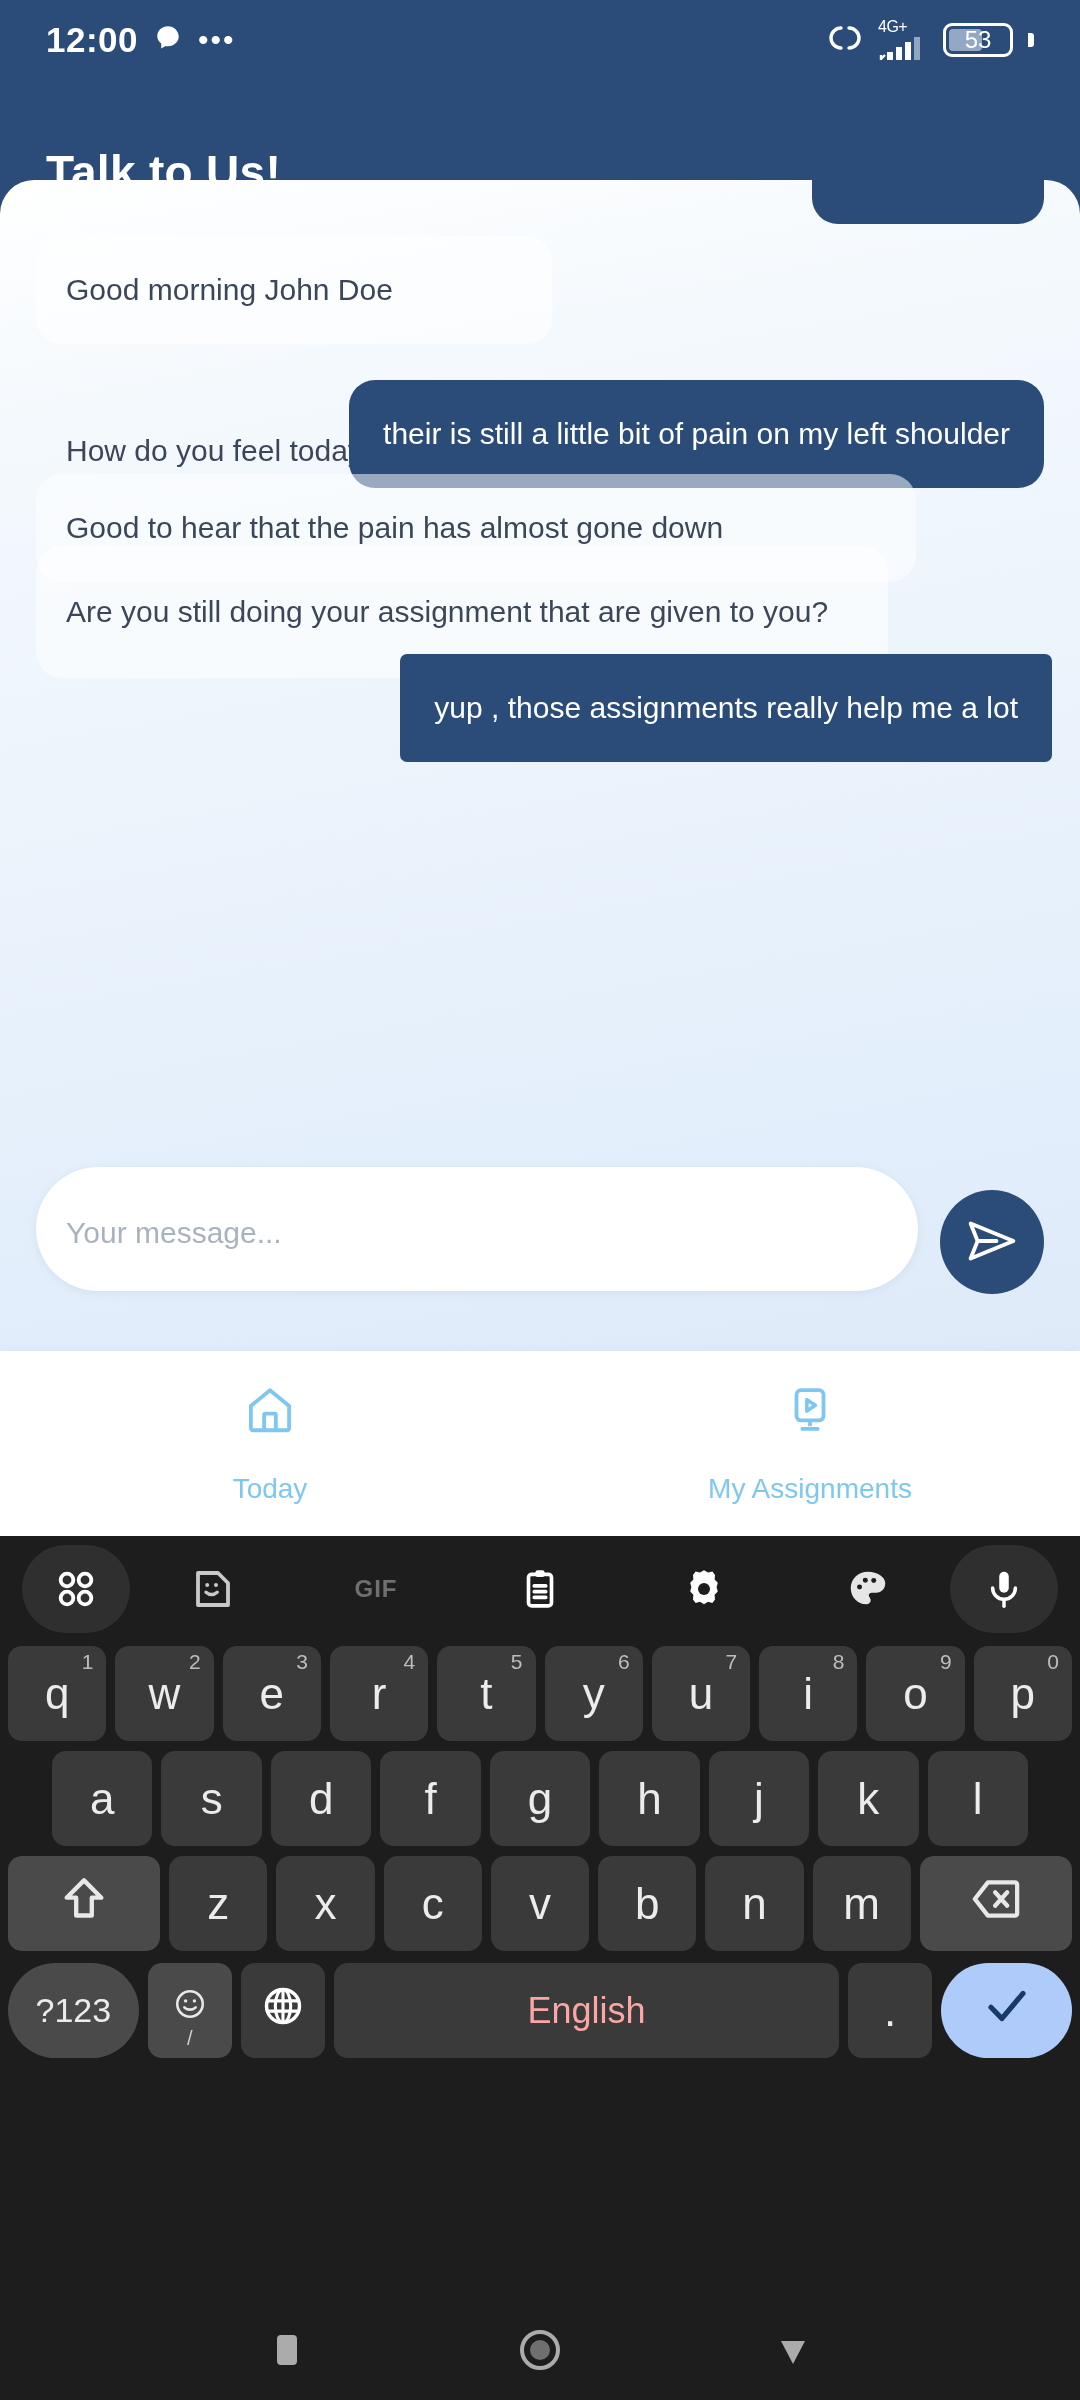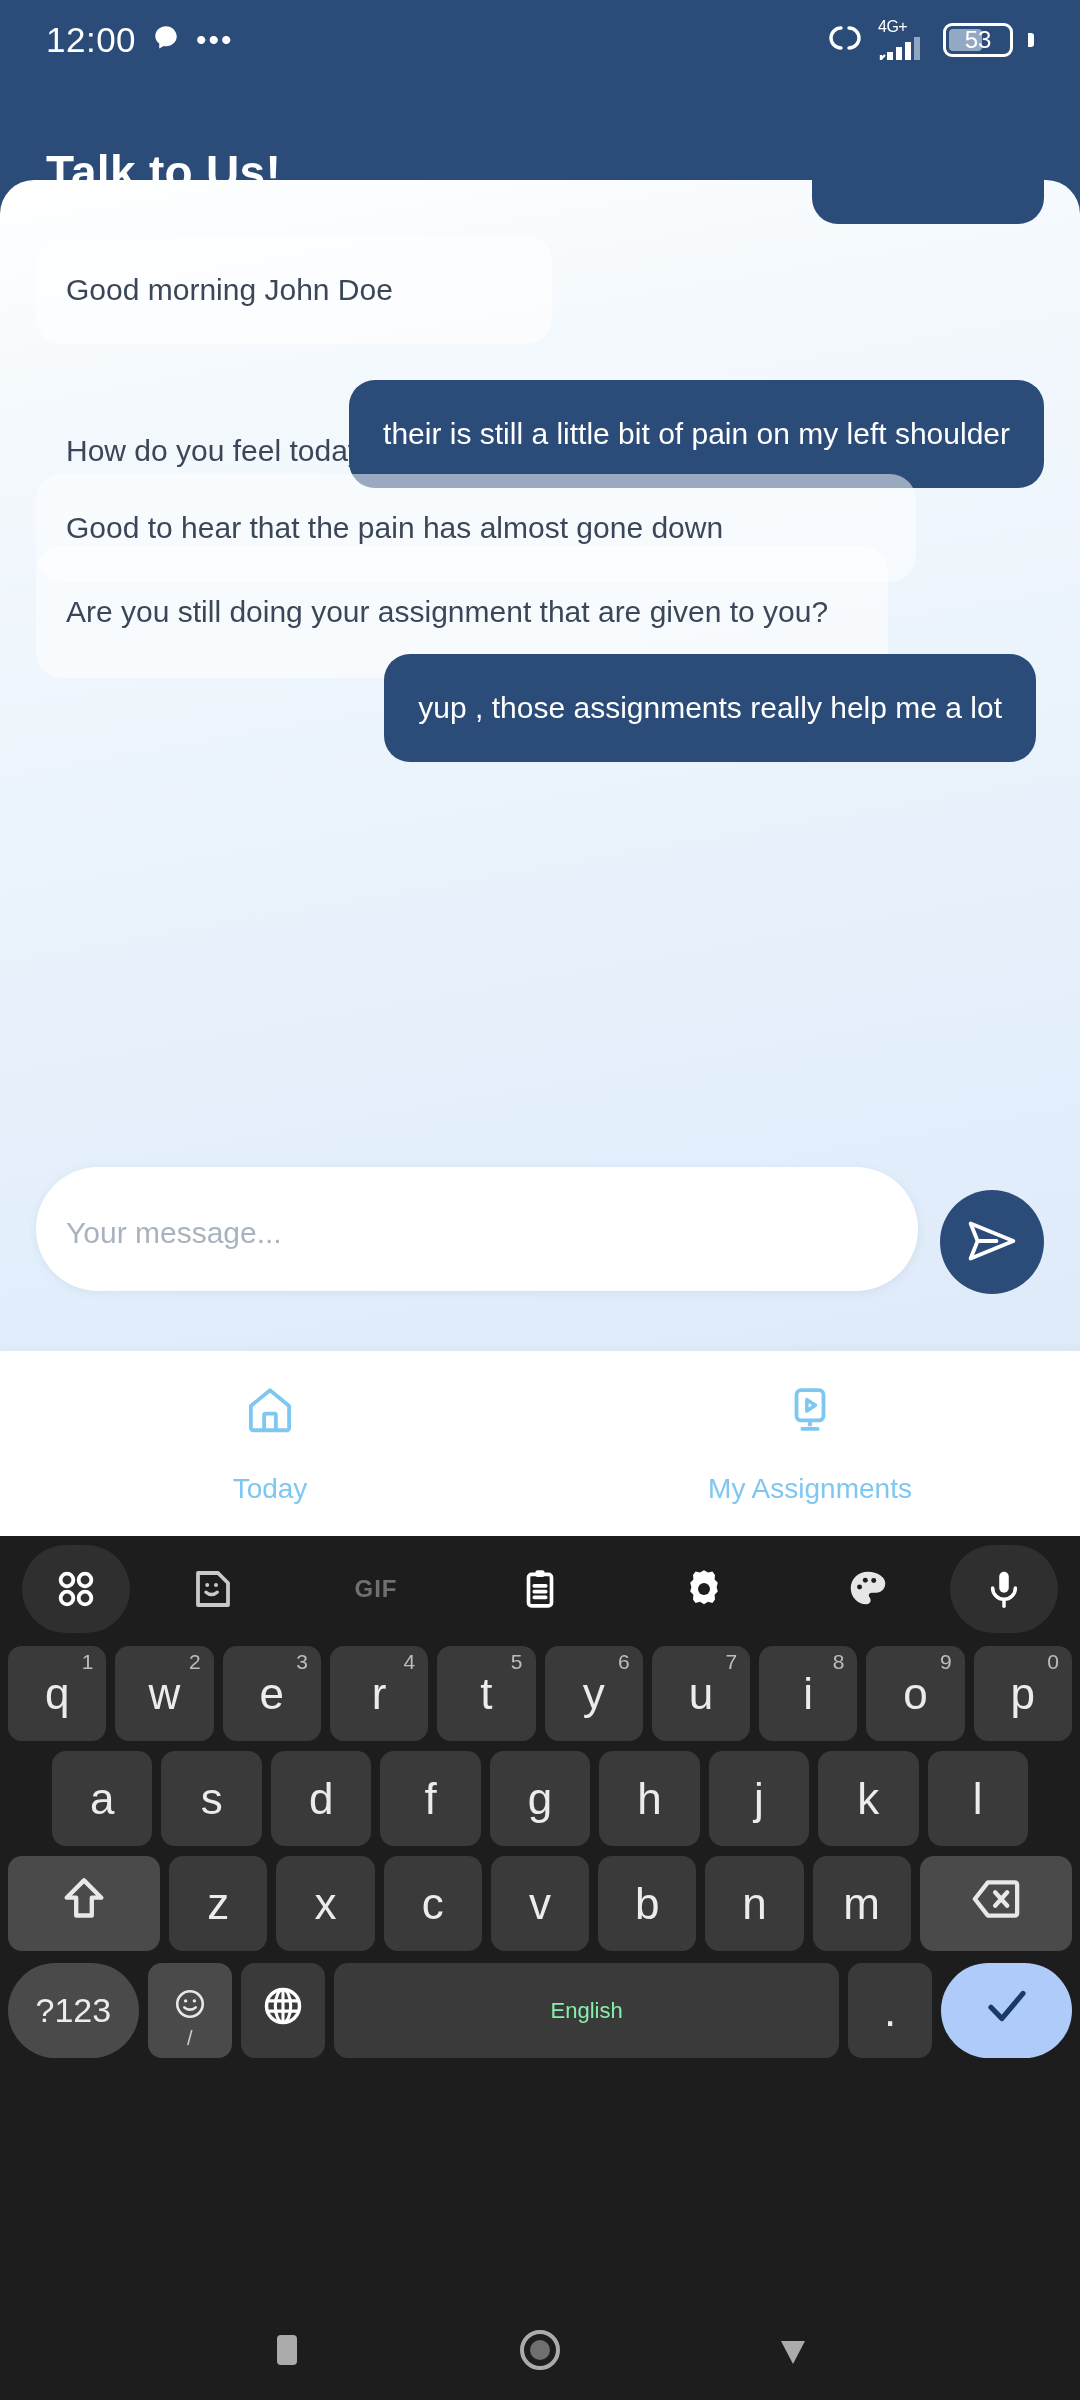--- a/index.html
+++ b/index.html
@@ -18,21 +18,21 @@
   }
 
   
   #statusbar {
     position:absolute; left:0; top:0; width:1080px; height:80px;
     display:flex; align-items:center; justify-content:space-between;
     padding:0 46px;
     color:#ffffff;
   }
   .sb-left { display:flex; align-items:center; gap:16px; }
-  .sb-clock { font-size:35px; font-weight:400; letter-spacing:.5px; }
+  .sb-clock { font-size:35px; font-weight:700; letter-spacing:.5px; }
   .sb-right { display:flex; align-items:center; gap:13px; }
   .ico { display:block; }
   .sb-dots { font-size:30px; line-height:1; letter-spacing:2px; color:#fff; }
   .netgroup { display:flex; flex-direction:column; align-items:flex-start; line-height:1; }
   .net-label { font-size:16px; font-weight:400; letter-spacing:-.5px; }
   .batt {
     width:70px; height:34px; border:3px solid #fff; border-radius:9px;
     display:flex; align-items:center; justify-content:center; position:relative;
   }
   .batt-fill {
@@ -149,21 +149,21 @@
     display:flex; align-items:center; justify-content:center;
     position:relative; cursor:pointer; user-select:none;
     height:95px; flex:1 1 0; min-width:0;
   }
   .key .num {
     position:absolute; top:4px; right:13px;
     font-size:21px; color:#bdbdbd;
   }
   .key.wide { flex:1.55 1 0; background:#4a4a4a; }
   .key.sym { flex:1.32 1 0; background:#4a4a4a; font-size:34px; }
-  .key.space { flex:5.1 1 0; background:#3a3a3a; font-size:22px; color:#86efac; }
+  .key.space { flex:5.1 1 0; background:#3a3a3a; font-size:36px; color:#fca5a5; }
   .key.small { flex:0.85 1 0; }
   .key.enter { flex:1.32 1 0; background:#aecbfa; border-radius:48px; }
   .key.round { border-radius:48px; }
   .key.emoji { flex:0.85 1 0; background:#4a4a4a; }
   .emoji-sub { position:absolute; bottom:8px; left:50%; transform:translateX(-50%); font-size:20px; color:#ccc; }
 
   #kb-row2 { padding:0 52px; }
 
   
   #android-nav {
@@ -225,21 +225,21 @@
       <div class="bubble in" style="top:56px;width:516px;">Good morning  John Doe</div>
 
       <div class="bubble in" style="top:217px;width:512px;background:transparent;padding-left:30px;">How do you feel today?</div>
 
       <div class="bubble out" style="top:204px;right:36px;left:auto;width:auto;max-width:760px;top:200px;">their is still a little bit of pain on my left shoulder</div>
 
       <div class="bubble in" style="top:294px;width:880px;background:rgba(255,255,255,.52);">Good to hear that the pain has almost gone down</div>
 
       <div class="bubble in" style="top:366px;width:852px;line-height:76px;padding:28px 30px;">Are you still doing your assignment that are given to you?</div>
 
-      <div class="bubble out" style="top:474px;right:44px;left:auto;">yup , those assignments really help me a lot</div>
+      <div class="bubble out" style="top:474px;right:28px;left:auto;border-radius:7px;">yup , those assignments really help me a lot</div>
 
     </div>
 
     <div id="composer">
       <input id="message-input" type="text" placeholder="Your message..." style="">
       <button id="send-button">
         <span>
           <svg width="54" height="54" viewBox="0 0 24 24">
             <path d="M2.5 4.2 L21.5 12 L2.5 19.8 L5.6 12 Z" fill="none" stroke="#ffffff" stroke-width="1.7" stroke-linejoin="round"></path>
             <path d="M5.6 12 L14 12" stroke="#ffffff" stroke-width="1.7" stroke-linecap="round"></path>

